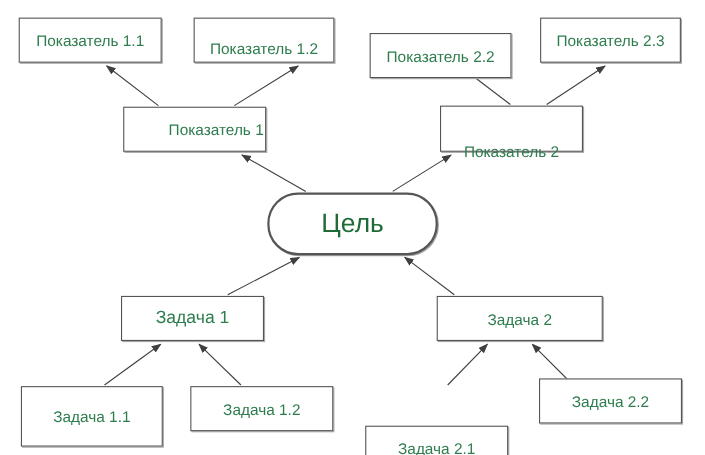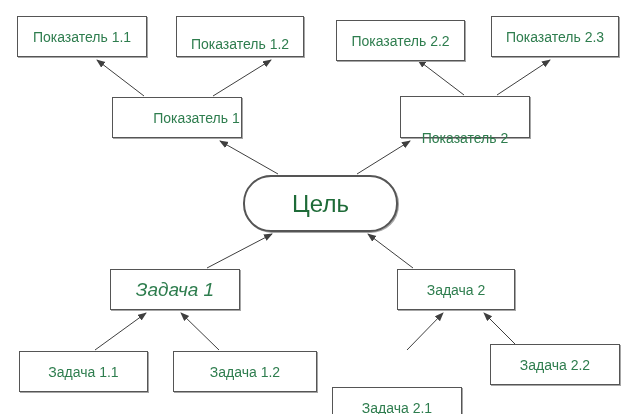--- a/index.html
+++ b/index.html
@@ -82,36 +82,36 @@
     </div>
     <div class="node" style="left: 400px; top: 96px; width: 130px; height: 42px;">
       <span style="font-size: 14px; margin-top: 42px;">Показатель 2</span>
     </div>
     <div class="node" style="left: 17px; top: 16px; width: 130px; height: 41px; align-items: center;">
       <span style="font-size: 14px;">Показатель 1.1</span>
     </div>
     <div class="node" style="left: 176px; top: 16px; width: 128px; height: 41px;">
       <span style="font-size: 14px; margin-top: 14px;">Показатель 1.2</span>
     </div>
-    <div class="node" style="left: 336px; top: 20px; width: 129px; height: 41px;">
+    <div class="node" style="left: 336px; top: 30px; width: 129px; height: 41px;">
       <span style="font-size: 14px;">Показатель 2.2</span>
     </div>
     <div class="node" style="left: 491px; top: 16px; width: 128px; height: 41px;">
       <span style="font-size: 14px;">Показатель 2.3</span>
     </div>
     <div class="node" style="left: 110px; top: 269px; width: 130px; height: 41px;">
-      <span style="font-size: 19px; font-style: italic;">Задача 1</span>
+      <span style="font-size: 16px;">Задача 1</span>
     </div>
-    <div class="node" style="left: 397px; top: 269px; width: 118px; height: 41px;">
+    <div class="node" style="left: 397px; top: 269px; width: 151px; height: 41px;">
       <span style="font-size: 14px;">Задача 2</span>
     </div>
-    <div class="node" style="left: 19px; top: 351px; width: 129px; height: 41px;">
+    <div class="node" style="left: 19px; top: 351px; width: 129px; height: 55px;">
       <span style="font-size: 14px;">Задача 1.1</span>
     </div>
-    <div class="node" style="left: 173px; top: 351px; width: 144px; height: 41px;">
+    <div class="node" style="left: 173px; top: 351px; width: 130px; height: 41px;">
       <span style="font-size: 14px;">Задача 1.2</span>
     </div>
     <div class="node" style="left: 332px; top: 351px; width: 130px; height: 41px; margin-top: 36px;">
       <span style="font-size: 14px;">Задача 2.1</span>
     </div>
     <div class="node" style="left: 490px; top: 344px; width: 130px; height: 41px;">
       <span style="font-size: 14px;">Задача 2.2</span>
     </div>
   </div>
 

